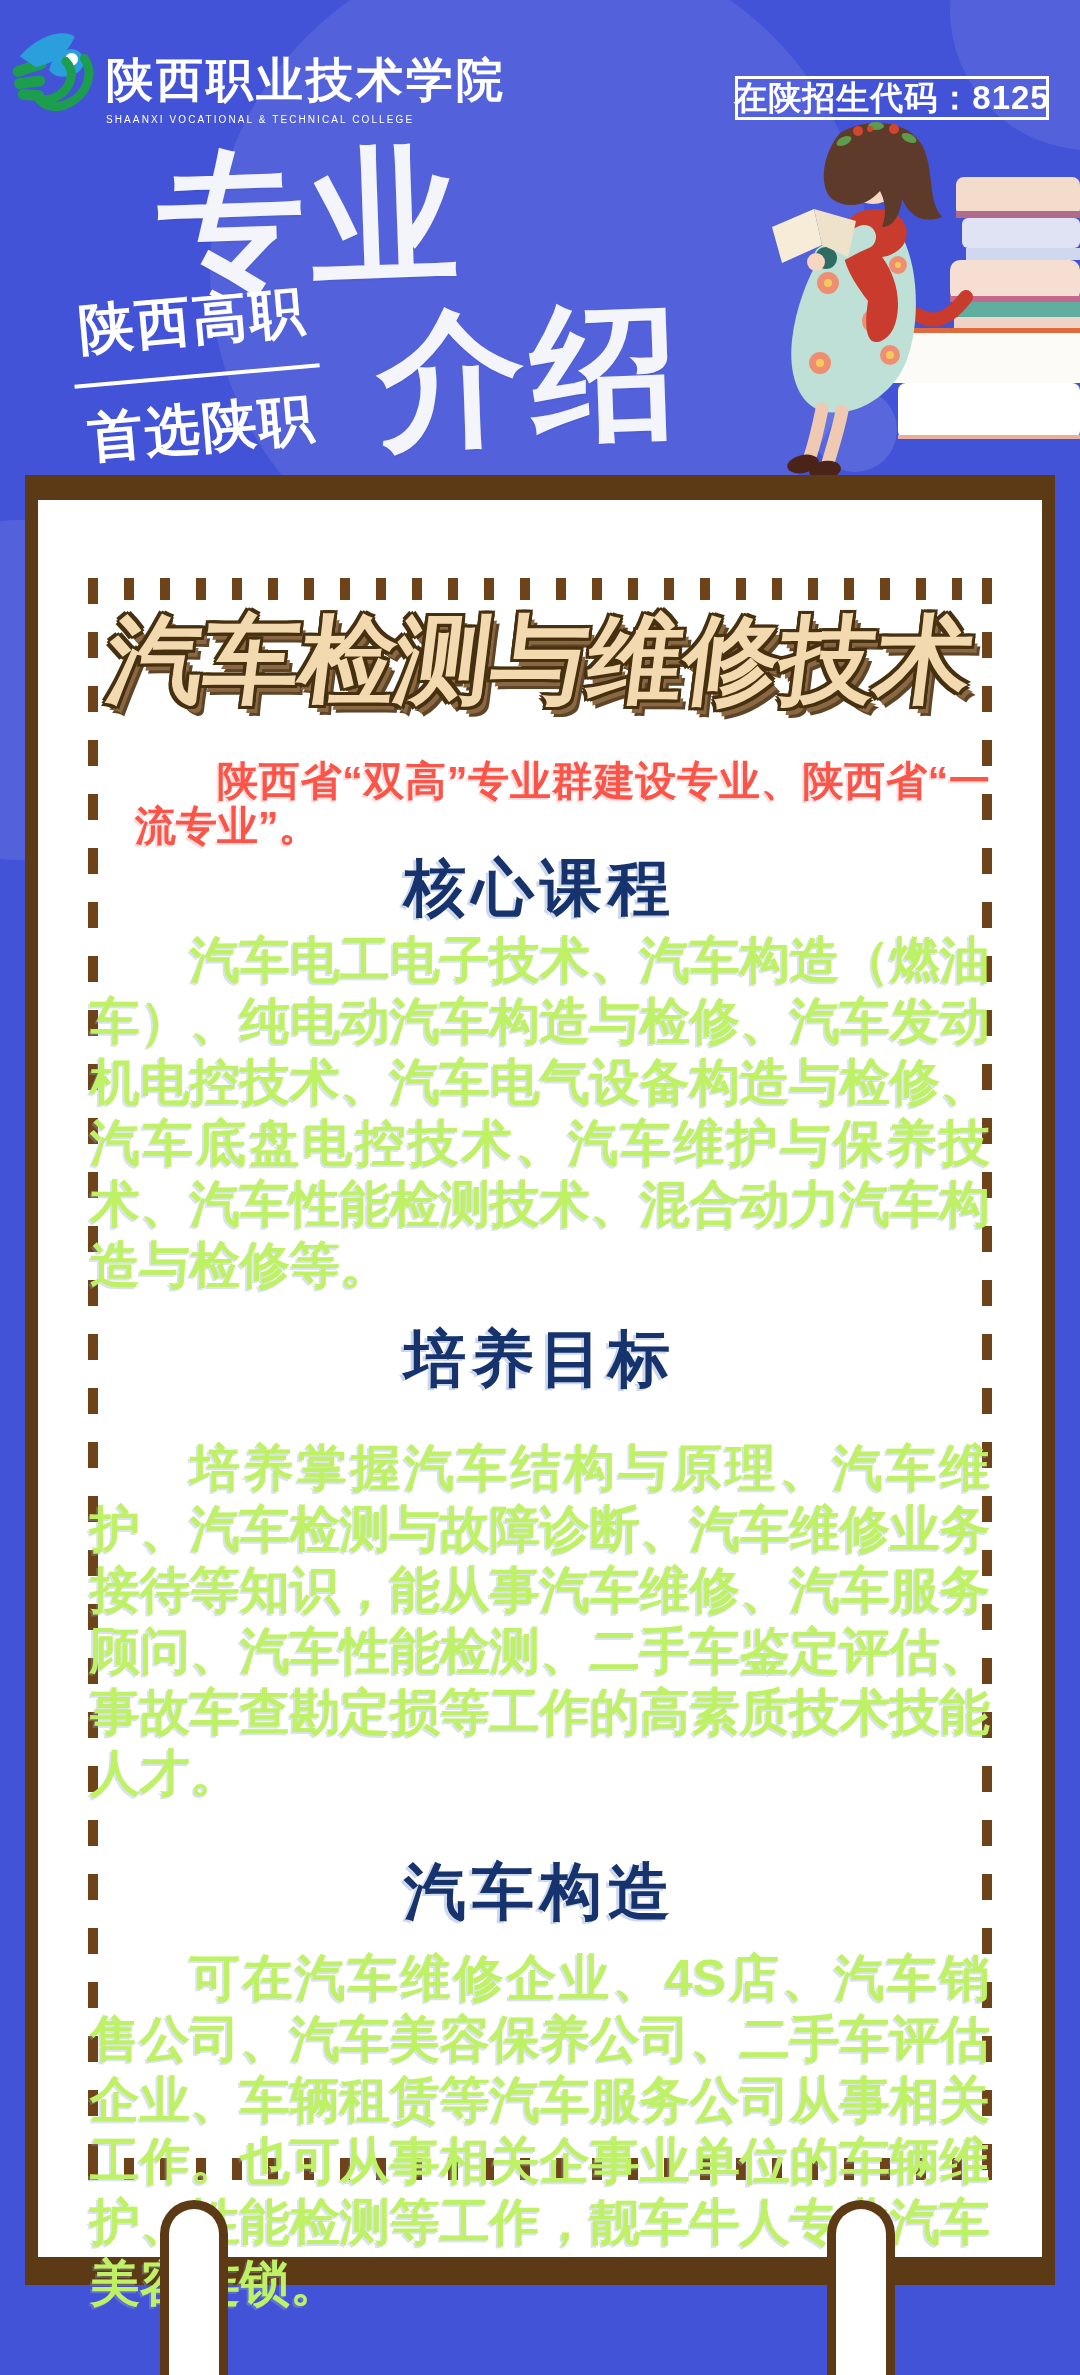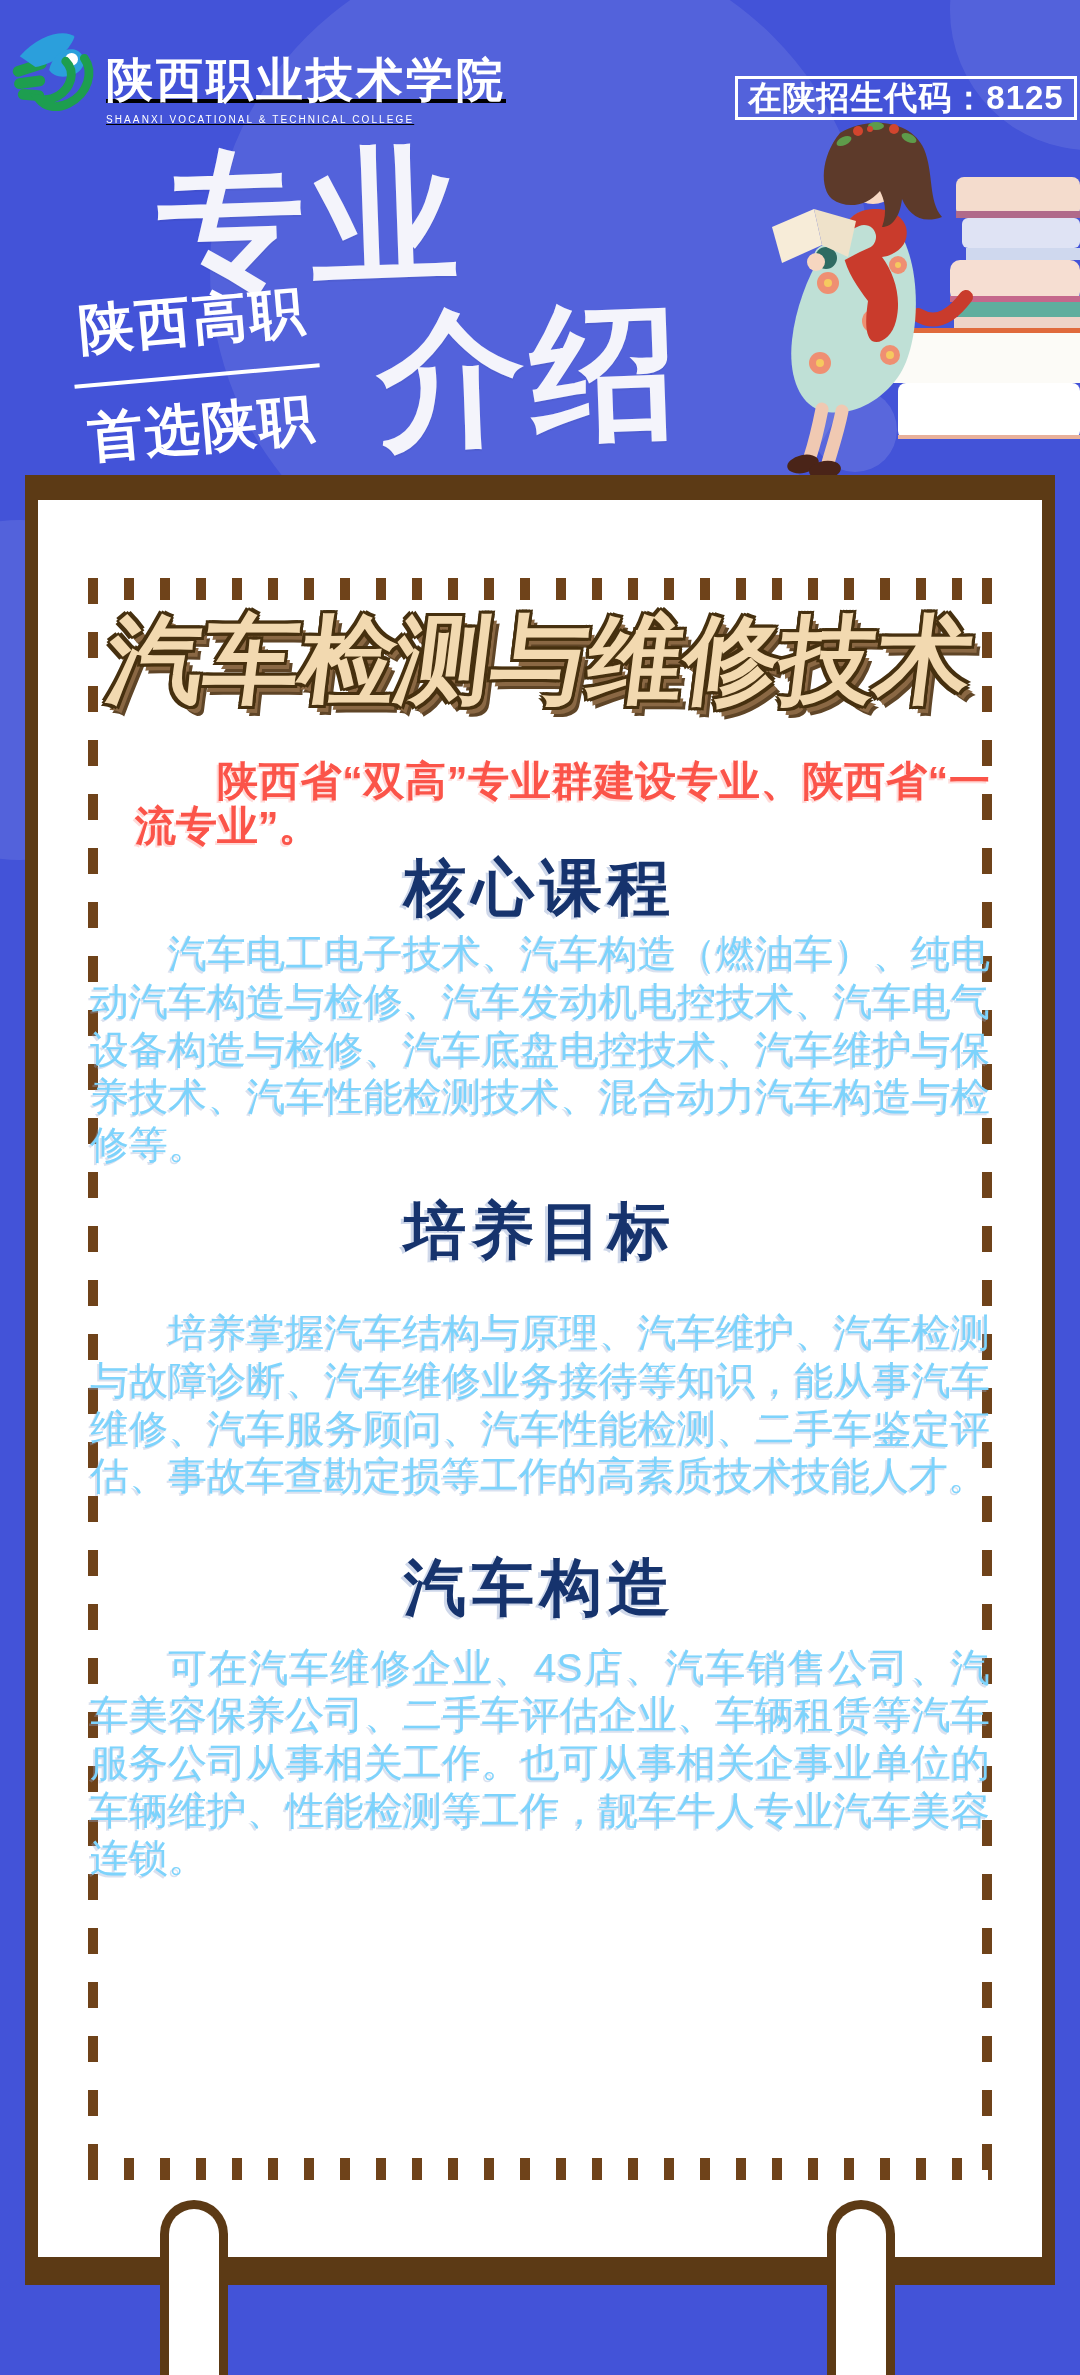--- a/index.html
+++ b/index.html
@@ -10,26 +10,26 @@
   }
   
   .bg-circle{position:absolute;border-radius:50%;background:rgba(255,255,255,0.09);}
   .bg-circle.c1{left:210px;top:-60px;width:660px;height:660px;}
   .bg-circle.c2{left:950px;top:-130px;width:280px;height:280px;}
   .bg-circle.c3{left:-150px;top:520px;width:340px;height:340px;}
 
   
   .logo-row{position:absolute;left:10px;top:26px;display:flex;align-items:flex-start;}
   .logo-svg{width:88px;height:92px;}
-  .college-names{margin-left:8px;padding-top:28px;text-decoration:underline;}
+  .college-names{margin-left:8px;padding-top:28px;}
   .college-cn{color:#fff;font-size:47px;font-weight:bold;letter-spacing:3px;line-height:1.1;white-space:nowrap;}
   .college-en{color:#fff;font-size:10px;letter-spacing:2.1px;margin-top:8px;white-space:nowrap;}
 
   .code-box{
-    position:absolute;left:735px;top:76px;width:342px;height:44px;
+    position:absolute;left:735px;top:76px;width:314px;height:44px;
     border:3px solid #fff;box-sizing:border-box;display:flex;align-items:center;justify-content:center;
   }
   .code-text{color:#fff;font-size:33px;font-weight:bold;white-space:nowrap;letter-spacing:1px;}
 
   .big-title{position:absolute;color:#f4f4fb;font-weight:900;font-size:147px;line-height:1;
     text-shadow:0 2px 0 rgba(0,0,0,0.04);transform:rotate(-2deg);}
   .big-title.t1{left:158px;top:146px;letter-spacing:6px;}
   .big-title.t2{left:378px;top:302px;letter-spacing:6px;}
 
   .slogan{position:absolute;left:72px;top:284px;width:250px;text-align:center;transform:rotate(-5deg);}
@@ -67,21 +67,21 @@
     margin-top:30px;color:#fb5449;font-size:41px;font-weight:bold;line-height:1.1;
     text-indent:2em;text-align:justify;
     text-shadow:-2px 2px 0 rgba(255,176,170,0.45);
     margin-left:45px;
   }
   .sec-heading{
     text-align:center;font-size:62px;font-weight:700;letter-spacing:6px;color:#16336d;line-height:1.05;
     text-shadow:-3px 2px 0 rgba(148,168,208,0.45);
   }
   .sec-body{
-    color:#7dd3fc;font-size:39px;line-height:1.22;text-indent:2em;text-align:justify;font-weight:normal;
+    color:#bef264;font-size:50px;line-height:1.22;text-indent:2em;text-align:justify;font-weight:bold;
     text-shadow:-2px 2px 0 rgba(148,168,208,0.35);
   }
   .sec1 .sec-heading{margin-top:6px;}   .sec1 .sec-body{margin-top:10px;}
   .sec2 .sec-heading{margin-top:30px;}  .sec2 .sec-body{margin-top:46px;}
   .sec3 .sec-heading{margin-top:55px;}  .sec3 .sec-body{margin-top:24px;}
   .sec4 .sec-heading{margin-top:45px;}  .sec4 .sec-body{margin-top:48px;}
 
   
   .leg{position:absolute;top:2200px;width:68px;height:175px;box-sizing:border-box;
     background:#fff;border:9px solid #5c3a15;border-bottom:none;border-radius:34px 34px 0 0;}

